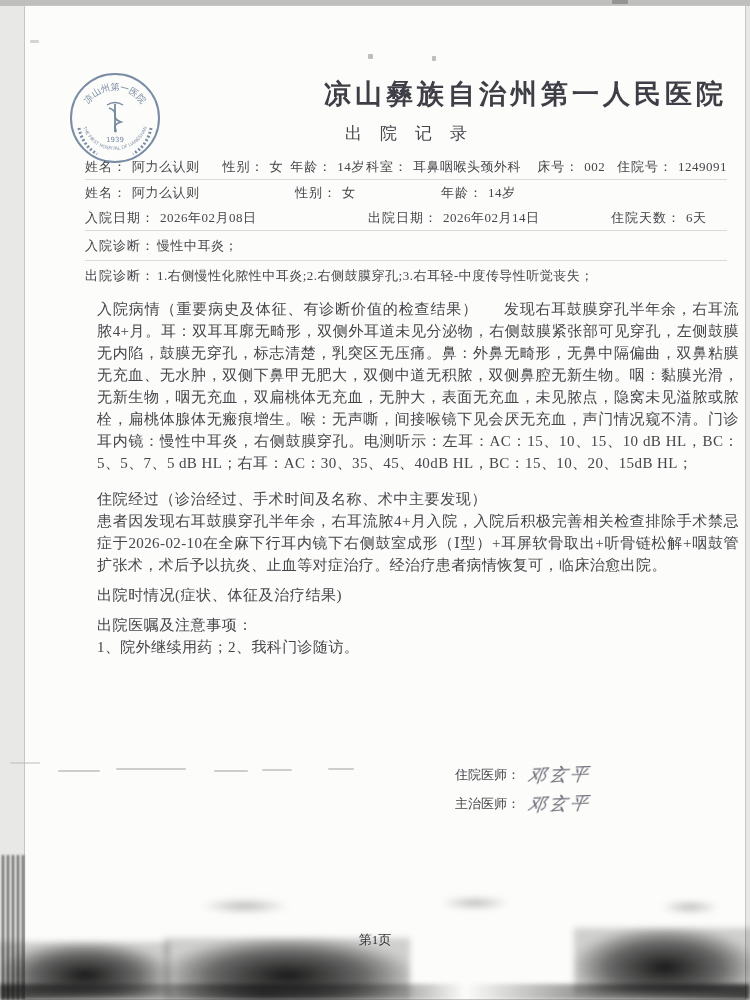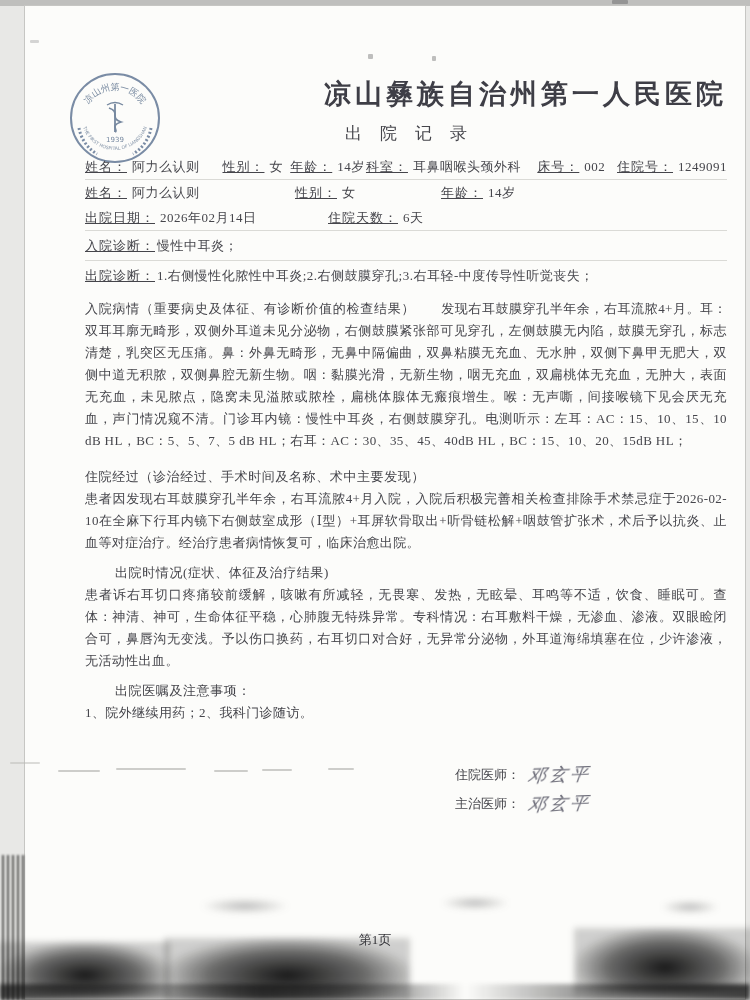--- a/index.html
+++ b/index.html
@@ -22,29 +22,29 @@
   }
   .h-sub{
     position:absolute;left:60px;top:116px;width:642px;text-align:center;
     font-size:17px;letter-spacing:18px;text-indent:18px;color:#45454b;
   }
   
   .info{position:absolute;left:60px;top:148px;width:642px;font-size:13px;}
   .irow{display:flex;align-items:flex-end;padding:4px 0 3px 0;}
   .irow.bdr{border-bottom:1px solid #dadad6;}
   .fld{white-space:nowrap;overflow:visible;}
-  .fld .lab{letter-spacing:1px;text-decoration:underline;}
+  .fld .lab{letter-spacing:1px;}
   .fld .val{padding-left:5px;letter-spacing:0.5px;}
   .diag .val{padding-left:2px;}
   
-  .sections{position:absolute;left:60px;top:292px;width:642px;font-size:13px;line-height:22px;text-align:justify;letter-spacing:0.4px;}
+  .sections{position:absolute;left:72px;top:292px;width:642px;font-size:15px;line-height:22px;text-align:justify;letter-spacing:0.4px;}
   .sec-title{letter-spacing:0.6px;}
   p{margin:0;}
   .mt{margin-top:14px;}
-  .mt-s{margin-top:8px;margin-left:30px;}
+  .mt-s{margin-top:8px;}
   .inline-gap{padding-left:26px;}
   
   .sigs{position:absolute;left:455px;top:760px;font-size:13px;}
   .sigrow{display:flex;align-items:center;height:29px;}
   .signame{
     font-size:18px;font-style:italic;color:#6e6e7a;margin-left:8px;
     transform:skewX(-10deg) rotate(-2deg);letter-spacing:3px;filter:blur(.3px);
   }
   
   .footer{position:absolute;left:0;top:931px;width:750px;text-align:center;font-size:13px;color:#3c3c42;z-index:2;}
@@ -109,39 +109,39 @@
       <span class="fld" style="width:172px"><span class="lab">科室：</span><span class="val">耳鼻咽喉头颈外科</span></span>
       <span class="fld" style="width:80px"><span class="lab">床号：</span><span class="val">002</span></span>
       <span class="fld" style="flex:1"><span class="lab">住院号：</span><span class="val">1249091</span></span>
     </div>
     <div class="irow">
       <span class="fld" style="width:210px"><span class="lab">姓名：</span><span class="val">阿力么认则</span></span>
       <span class="fld" style="width:146px"><span class="lab">性别：</span><span class="val">女</span></span>
       <span class="fld" style="flex:1"><span class="lab">年龄：</span><span class="val">14岁</span></span>
     </div>
     <div class="irow bdr">
+      <span class="fld" style="width:283px"><span class="lab">入院日期：</span><span class="val">2026年02月08日</span></span>
       <span class="fld" style="width:243px"><span class="lab">出院日期：</span><span class="val">2026年02月14日</span></span>
       <span class="fld" style="flex:1"><span class="lab">住院天数：</span><span class="val">6天</span></span>
     </div>
     <div class="irow bdr diag" style="padding:6px 0 5px 0">
       <span class="fld"><span class="lab">入院诊断：</span><span class="val">慢性中耳炎；</span></span>
     </div>
     <div class="irow diag" style="padding:6px 0 5px 0">
       <span class="fld" style="white-space:normal"><span class="lab">出院诊断：</span><span class="val">1.右侧慢性化脓性中耳炎;2.右侧鼓膜穿孔;3.右耳轻-中度传导性听觉丧失；</span></span>
     </div>
   </div>
 
   <div class="sections">
     <p>
       <span class="sec-title">入院病情（重要病史及体征、有诊断价值的检查结果）</span><span class="inline-gap">发现右耳鼓膜穿孔半年余，右耳流脓4+月。耳：双耳耳廓无畸形，双侧外耳道未见分泌物，右侧鼓膜紧张部可见穿孔，左侧鼓膜无内陷，鼓膜无穿孔，标志清楚，乳突区无压痛。鼻：外鼻无畸形，无鼻中隔偏曲，双鼻粘膜无充血、无水肿，双侧下鼻甲无肥大，双侧中道无积脓，双侧鼻腔无新生物。咽：黏膜光滑，无新生物，咽无充血，双扁桃体无充血，无肿大，表面无充血，未见脓点，隐窝未见溢脓或脓栓，扁桃体腺体无瘢痕增生。喉：无声嘶，间接喉镜下见会厌无充血，声门情况窥不清。门诊耳内镜：慢性中耳炎，右侧鼓膜穿孔。电测听示：左耳：AC：15、10、15、10 dB HL，BC：5、5、7、5 dB HL；右耳：AC：30、35、45、40dB HL，BC：15、10、20、15dB HL；</span>
     </p>
     <p class="mt sec-title">住院经过（诊治经过、手术时间及名称、术中主要发现）</p>
     <p>患者因发现右耳鼓膜穿孔半年余，右耳流脓4+月入院，入院后积极完善相关检查排除手术禁忌症于2026-02-10在全麻下行耳内镜下右侧鼓室成形（Ⅰ型）+耳屏软骨取出+听骨链松解+咽鼓管扩张术，术后予以抗炎、止血等对症治疗。经治疗患者病情恢复可，临床治愈出院。</p>
     <p class="mt-s sec-title">出院时情况(症状、体征及治疗结果)</p>
-    <p>患者诉右耳切口疼痛较前缓解，咳嗽有所减轻，无畏寒、发热，无眩晕、耳鸣等不适，饮食、睡眠可。查体：神清、神可，生命体征平稳，心肺腹无特殊异常。专科情况：右耳敷料干燥，无渗血、渗液。双眼睑闭合可，鼻唇沟无变浅。予以伤口换药，右耳切口对合好，无异常分泌物，外耳道海绵填塞在位，少许渗液，无活动性出血。</p>
     <p class="mt-s sec-title">出院医嘱及注意事项：</p>
     <p>1、院外继续用药；2、我科门诊随访。</p>
   </div>
 
 </div>
 
 <div class="sigs">
   <div class="sigrow">
     <span>住院医师：</span>
     <span class="signame">邓玄平</span>

